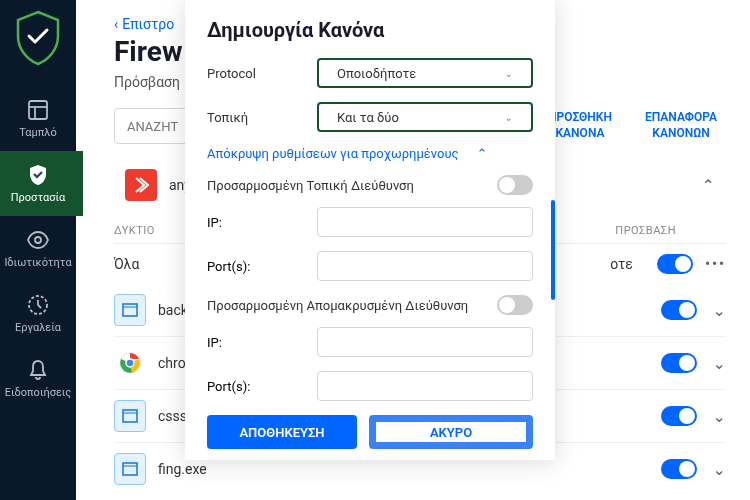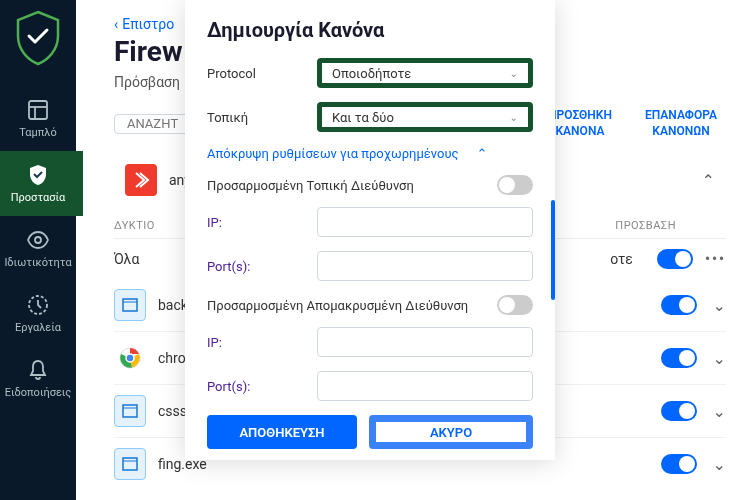--- a/index.html
+++ b/index.html
@@ -10,21 +10,21 @@
 .nav-item { width: 90px; display: flex; flex-direction: column; align-items: center; padding: 12px 0; color: #b0bec5; font-size: 11px; cursor: pointer; }
 .nav-item.active { background: #14532d; color: #fff; }
 .nav-item svg { width: 24px; height: 24px; margin-bottom: 4px; }
 
 .main { position: absolute; left: 90px; top: 0; right: 0; height: 500px; padding: 14px 24px; }
 .back-link { color: #0066ff; font-size: 14px; text-decoration: none; display: inline-flex; align-items: center; gap: 4px; }
 .page-title { font-size: 28px; font-weight: 700; color: #1a1a2e; margin-top: 2px; }
 .subtitle { font-size: 14px; color: #555; margin-top: 6px; }
 
 .toolbar { display: flex; align-items: center; margin-top: 18px; gap: 16px; }
-.search-input { flex: 1; height: 20px; border: 1px solid #d0d7de; border-radius: 4px; padding: 0 12px; font-size: 13px; color: #999; }
+.search-input { flex: 1; height: 36px; border: 1px solid #d0d7de; border-radius: 4px; padding: 0 12px; font-size: 13px; color: #999; }
 .toolbar-link { color: #0066ff; font-size: 12px; font-weight: 600; text-align: center; line-height: 1.3; }
 
 .app-row { display: flex; align-items: center; padding: 10px 0; border-bottom: 1px solid #f0f0f0; }
 .app-icon { width: 32px; height: 32px; border-radius: 4px; margin-right: 12px; display: flex; align-items: center; justify-content: center; }
 .app-name { flex: 1; font-size: 14px; color: #333; }
 .toggle { width: 36px; height: 20px; border-radius: 10px; background: #0066ff; position: relative; }
 .toggle::after { content: ''; position: absolute; width: 16px; height: 16px; background: #fff; border-radius: 50%; top: 2px; right: 2px; }
 .toggle.off { background: #ccc; }
 .toggle.off::after { right: auto; left: 2px; }
 .chevron { margin-left: 16px; color: #666; }
@@ -34,22 +34,22 @@
 .th-net { width: 80px; }
 .th-access { margin-left: auto; margin-right: 50px; }
 
 .filter-row { display: flex; align-items: center; padding: 10px 0; font-size: 14px; color: #333; }
 
 .modal { position: absolute; left: 185px; top: 0; width: 370px; height: 460px; background: #fff; box-shadow: 0 2px 24px rgba(0,0,0,0.15); padding: 18px 22px; z-index: 10; }
 .modal-scroll-indicator { position: absolute; right: 0; top: 200px; width: 4px; height: 100px; background: #0066ff; border-radius: 2px; }
 .modal-title { font-size: 20px; font-weight: 700; color: #1a1a2e; margin-bottom: 16px; }
 .form-row { display: flex; align-items: center; margin-bottom: 14px; }
 .form-label { width: 110px; font-size: 13px; color: #333; }
-.form-label.muted { color: #4c1d95; }
-.select { flex: 1; height: 30px; border: 5px solid #14532d; border-radius: 4px; padding: 0 10px; font-size: 13px; color: #333; display: flex; align-items: center; justify-content: space-between; }
+.form-label.muted { color: #000000; }
+.select { flex: 1; height: 30px; border: 2px solid #14532d; border-radius: 4px; padding: 0 18px; font-size: 13px; color: #333; display: flex; align-items: center; justify-content: space-between; }
 .select .chev { color: #888; font-size: 10px; }
 .text-input { flex: 1; height: 30px; border: 1px solid #d0d7de; border-radius: 4px; padding: 0 10px; font-size: 13px; }
 .adv-link { color: #0066ff; font-size: 13px; display: flex; align-items: center; gap: 18px; margin: 8px 0 14px; }
 .switch-row { display: flex; align-items: center; justify-content: space-between; font-size: 13px; color: #333; margin-bottom: 12px; }
 .modal-buttons { display: flex; gap: 12px; margin-top: 8px; }
 .btn { flex: 1; height: 34px; border-radius: 4px; font-size: 13px; font-weight: 600; display: flex; align-items: center; justify-content: center; cursor: pointer; }
 .btn-primary { background: #0066ff; color: #fff; border: none; }
 .btn-secondary { background: #fff; color: #0066ff; border: 7px solid #3b82f6; }
 
 .first-app { margin-top: 14px; padding: 10px; display: flex; align-items: center; border: 1px solid transparent; }

